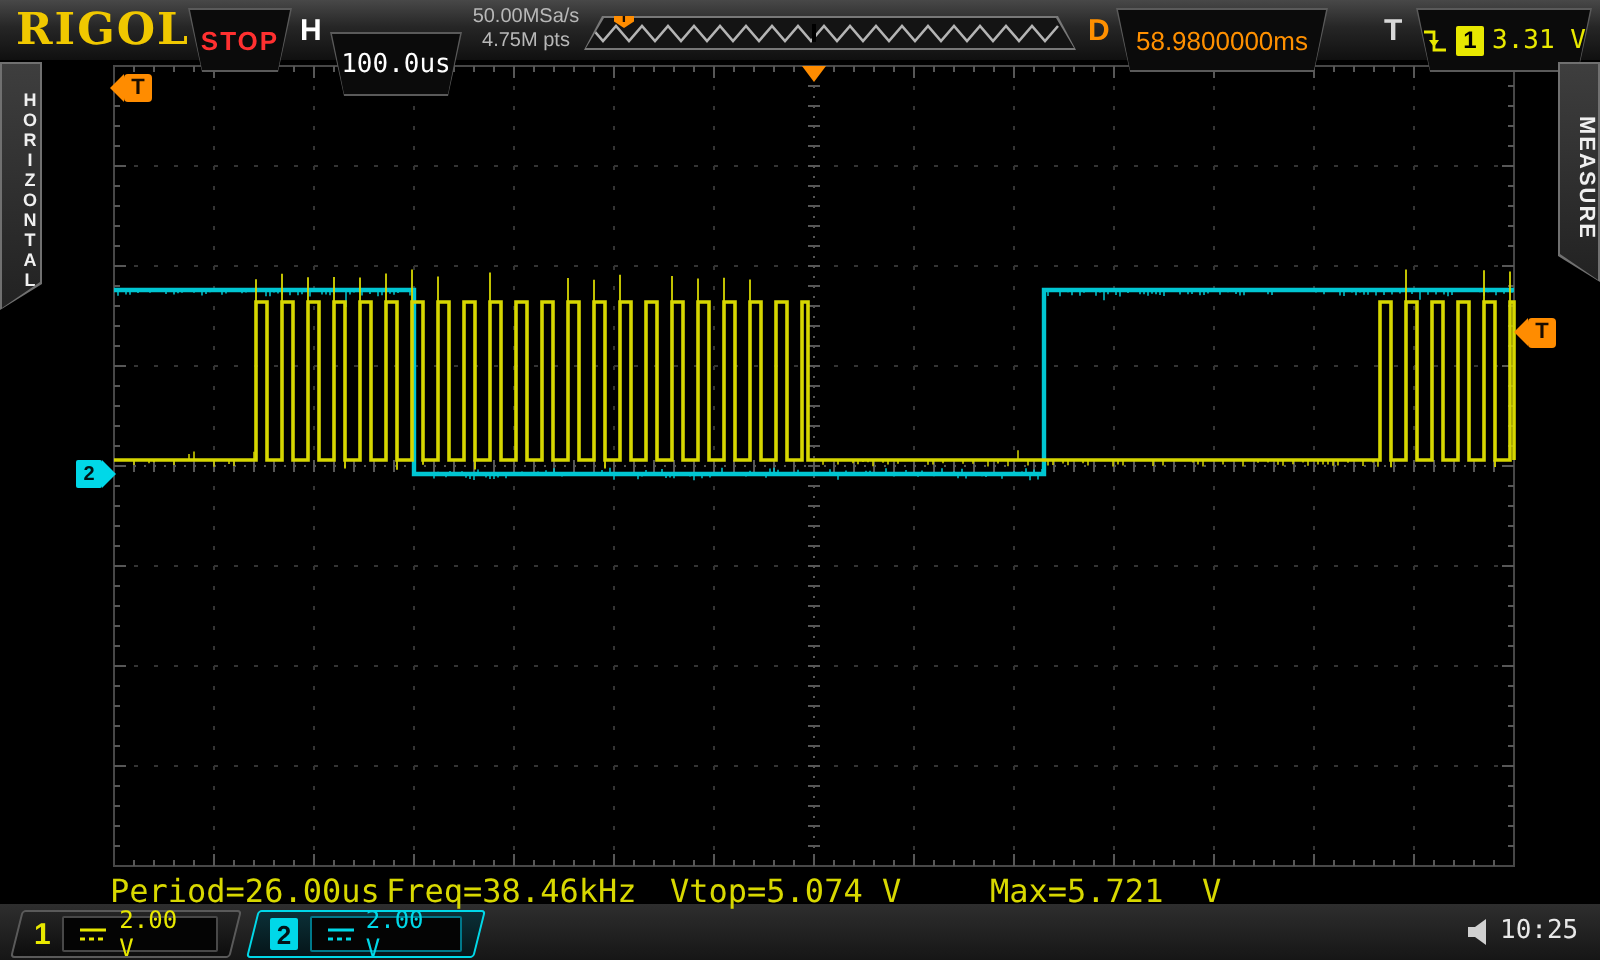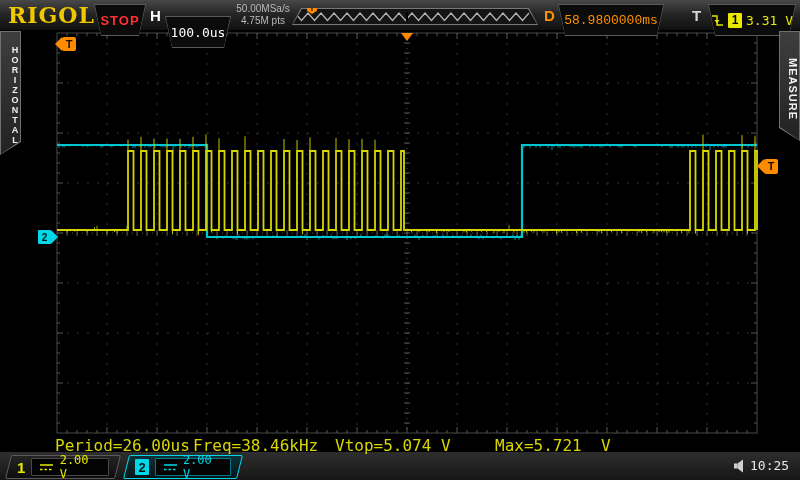--- a/index.html
+++ b/index.html
@@ -28,21 +28,21 @@
           clip-path:polygon(9px 0,calc(100% - 9px) 0,100% 100%,0 100%);}
   .membar-in{position:absolute;left:1px;top:1px;right:1px;bottom:1px;background:#141414;
              clip-path:polygon(9px 0,calc(100% - 9px) 0,100% 100%,0 100%);}
   .memflag{position:absolute;left:15px;top:-5px;width:10px;height:11px;background:#ff8c00;
            border-radius:1px;color:#1a0d00;font-weight:bold;font-size:8px;
            display:flex;align-items:center;justify-content:center;
            clip-path:polygon(0 0,100% 0,100% 70%,50% 100%,0 70%);z-index:3;}
   .memnotch{position:absolute;left:113px;top:3px;width:2px;height:9px;background:#000;z-index:2;}
   .d-label{left:544px;color:#ff9000;}
   .delay-badge{left:558px;width:106px;}
-  .delay-badge .badge-in{color:#ff9000;font-size:13px;font-family:Liberation Mono, monospace;}
+  .delay-badge .badge-in{color:#ff9000;font-size:13px;font-family:Liberation Sans, sans-serif;}
   .t-label{left:692px;color:#d8d8d8;}
   .trig-badge{left:708px;width:88px;}
   .trig-badge .badge-in{gap:4px;}
   .trig-src{width:14px;height:15px;background:#e8e800;color:#000;font-weight:bold;
             font-size:12px;display:flex;align-items:center;justify-content:center;border-radius:1px;}
   .trig-lvl{color:#e8e800;font-size:13px;font-family:"DejaVu Sans Mono",monospace;}
 
   
   .tab{position:absolute;top:31px;background:#707070;}
   .tab-in{position:absolute;left:1px;top:1px;right:1px;bottom:1px;

